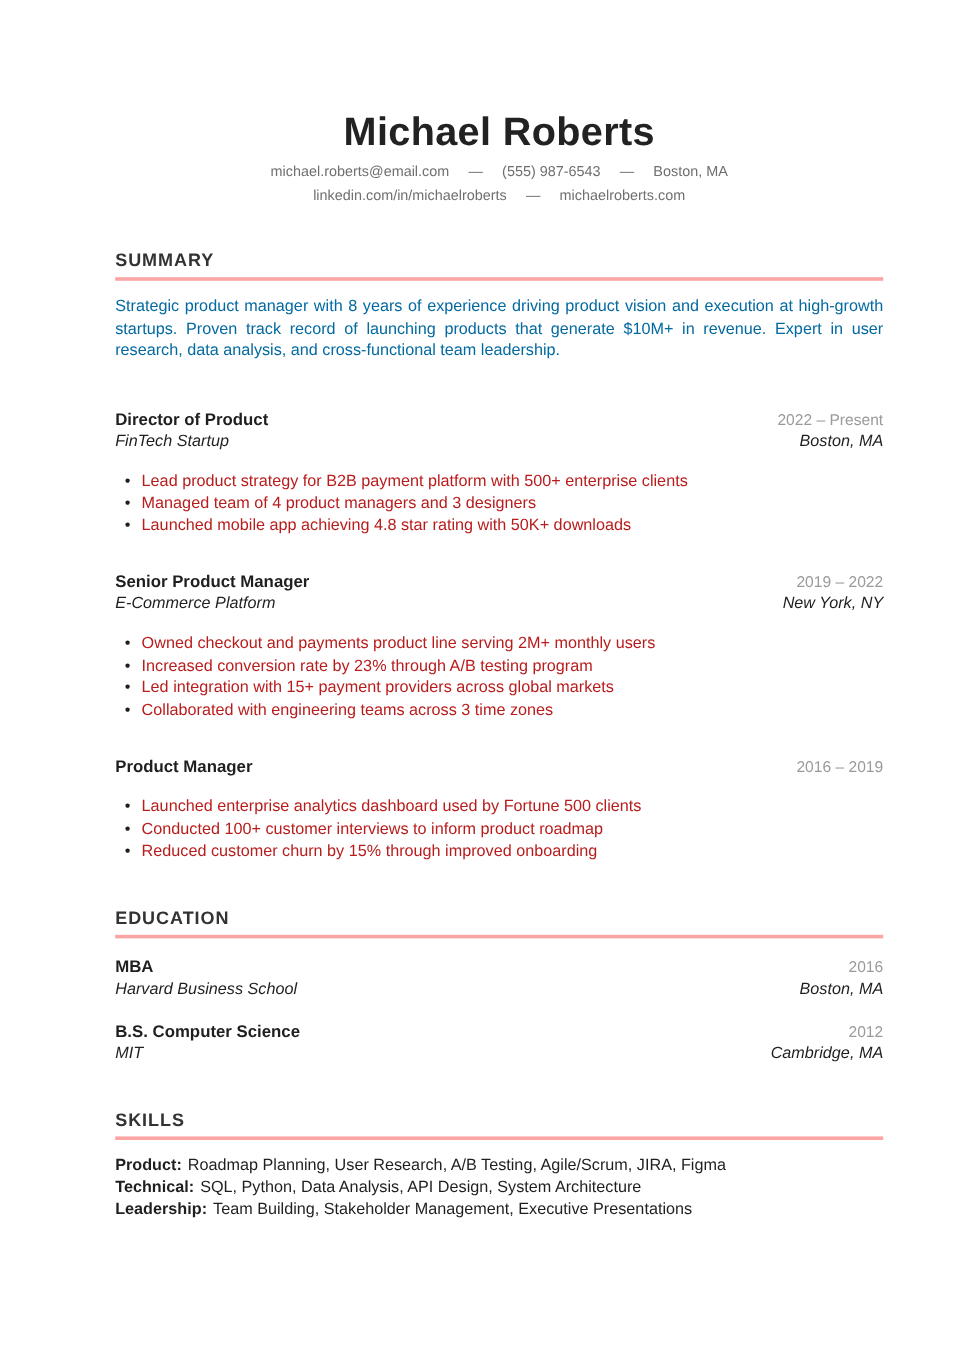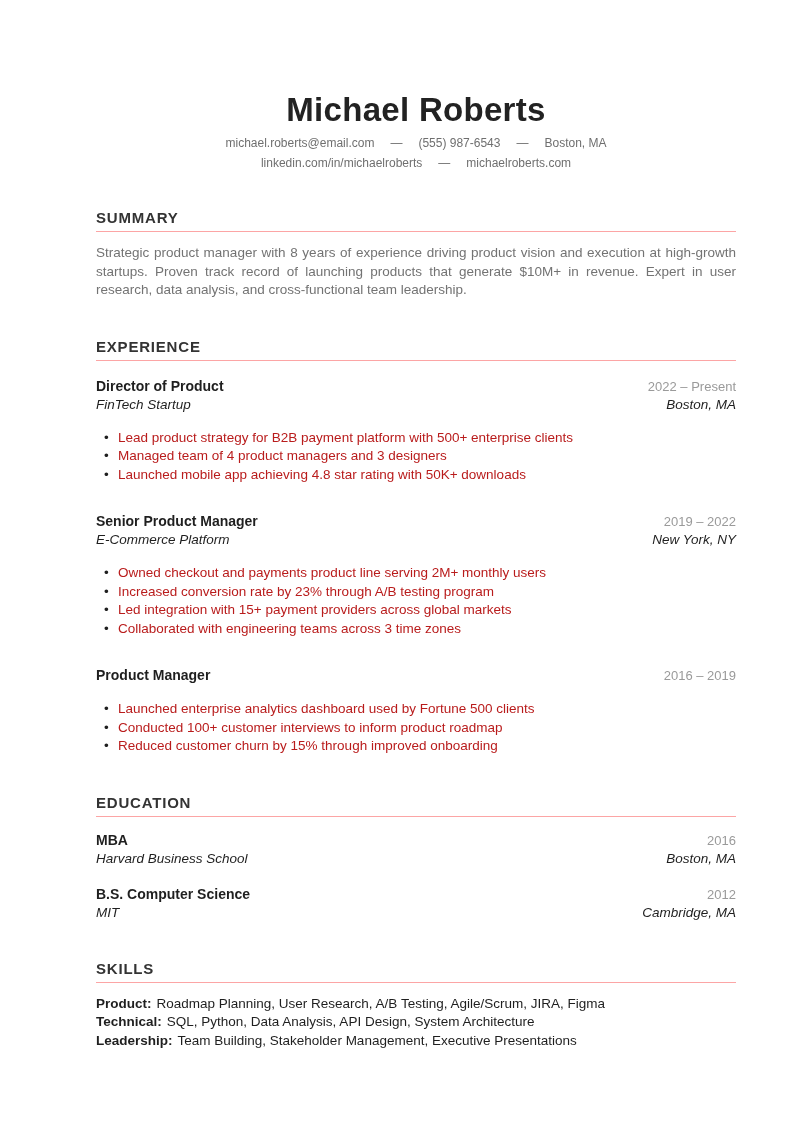--- a/index.html
+++ b/index.html
@@ -40,29 +40,29 @@
   }
 
   
   .section { margin-top: 38px; }
   .section-heading {
     font-size: 15px;
     font-weight: 700;
     letter-spacing: 0.8px;
     color: #333333;
     padding-bottom: 5px;
-    border-bottom: 1px solid #fca5a5;
+    border-bottom: 3px solid #fca5a5;
   }
 
   .summary-text {
     margin-top: 12px;
     font-size: 13.5px;
     line-height: 18.5px;
     text-align: justify;
-    color: #737373;
+    color: #0369a1;
   }
 
   
   .job { margin-top: 16px; }
   .job + .job { margin-top: 28px; }
   .entry-row {
     display: flex;
     justify-content: space-between;
     align-items: baseline;
   }
@@ -118,21 +118,20 @@
       <span>linkedin.com/in/michaelroberts</span><span class="contact-sep">—</span><span>michaelroberts.com</span>
     </div>
   </div>
 
   <div class="section">
     <div class="section-heading">SUMMARY</div>
     <p class="summary-text">Strategic product manager with 8 years of experience driving product vision and execution at high-growth startups. Proven track record of launching products that generate $10M+ in revenue. Expert in user research, data analysis, and cross-functional team leadership.</p>
   </div>
 
   <div class="section">
-    <div class="section-heading">EXPERIENCE</div>
 
     <div class="job">
       <div class="entry-row">
         <span class="job-role">Director of Product</span>
         <span class="job-dates">2022 – Present</span>
       </div>
       <div class="entry-row">
         <span class="job-company">FinTech Startup</span>
         <span class="job-location">Boston, MA</span>
       </div>

